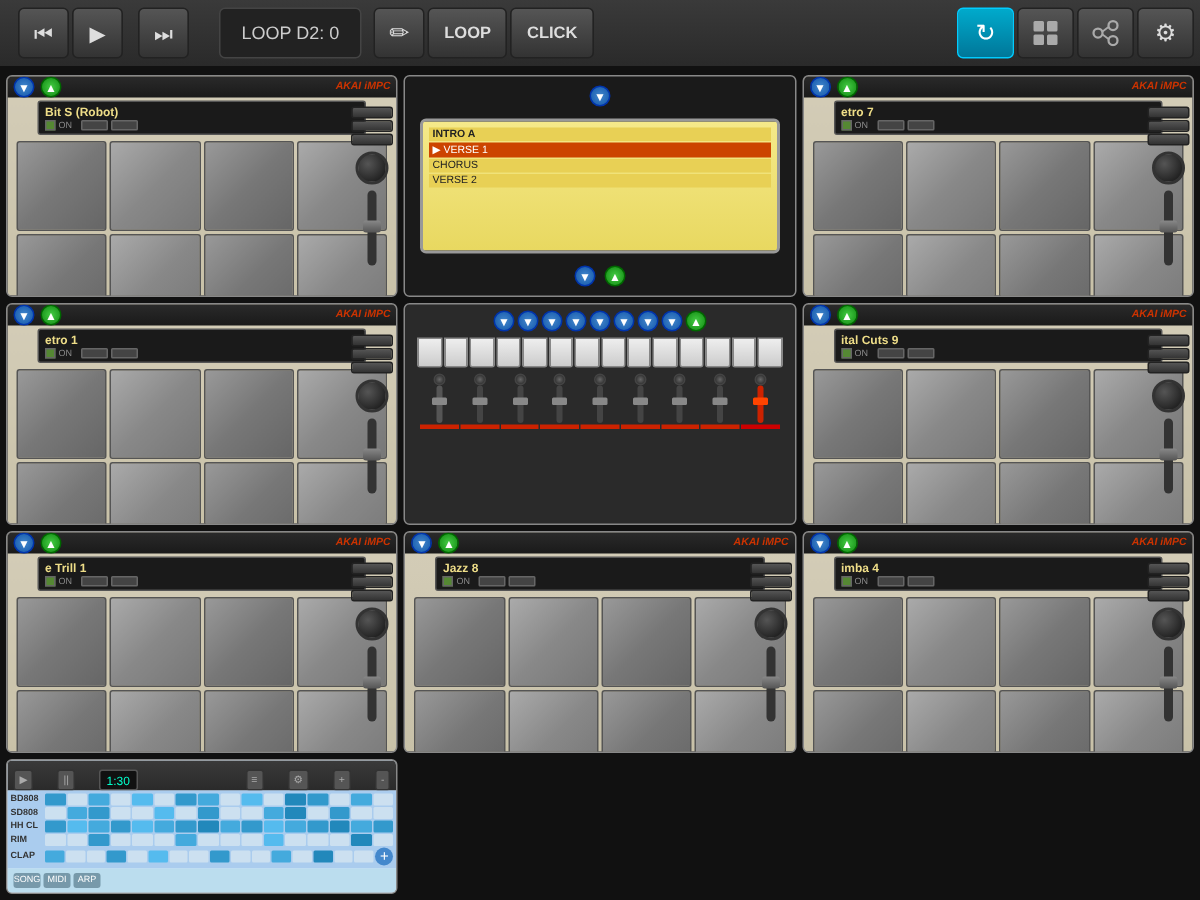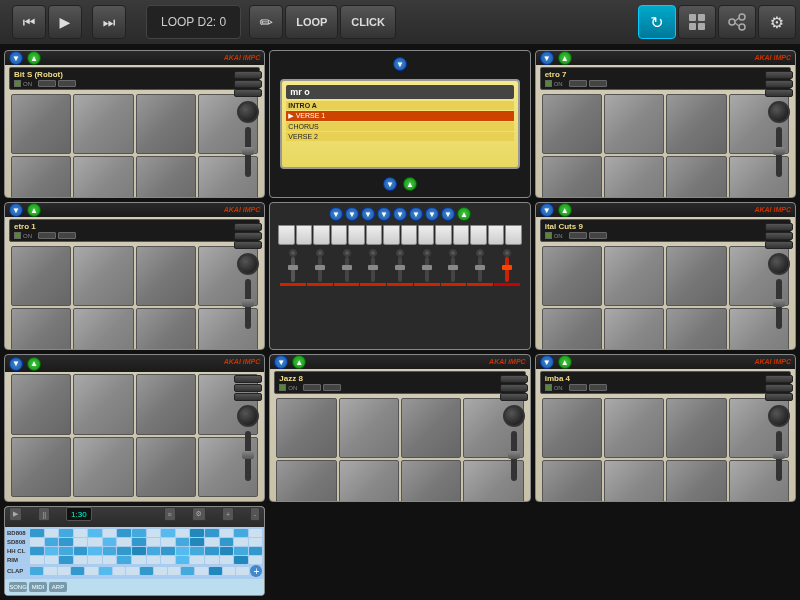--- a/index.html
+++ b/index.html
@@ -200,21 +200,21 @@
       display: flex;
       align-items: center;
       gap: 2px;
     }
 
     
     .prog-display {
       background: #1a1a1a;
       border: 1px solid #555;
       border-radius: 2px;
-      margin: 2px 4px;
+      margin: 2px 20px;
       padding: 2px 4px;
       display: flex;
       flex-direction: column;
       justify-content: space-between;
     }
     .prog-name {
       color: #eedd88;
       font-size: 8px;
       font-weight: bold;
     }
@@ -409,21 +409,21 @@
     }
     .seq-inner {
       display: flex;
       flex-direction: column;
       height: 100%;
     }
     .seq-header {
       background: linear-gradient(180deg, #3a3a3a 0%, #2a2a2a 100%);
       height: 20px;
       display: flex;
-      align-items: flex-start;
+      align-items: flex-end;
       padding: 0 4px;
       gap: 16px;
     }
     .seq-header-btn {
       background: #555;
       border: 1px solid #333;
       border-radius: 2px;
       color: #aaa;
       font-size: 7px;
       padding: 1px 3px;
@@ -594,21 +594,20 @@
       </div>
     </div>
   </div>
 
   <div class="mpc-cell cell-mro">
     <div style="display:flex; flex-direction:column; height:100%; padding:4px;">
       <div style="display:flex; justify-content:center; align-items:center; padding:2px 0; gap:4px;">
         <div class="btn-down">▼</div>
       </div>
       <div class="mro-screen">
-        <div class="mro-title-bar">mr o</div>
         <div style="background:#e8d055; padding:1px 2px; font-size:7px; color:#222; font-weight:bold; margin-bottom:1px;">INTRO A</div>
         <div style="background:#cc4400; padding:1px 2px; font-size:7px; color:#fff; margin-bottom:1px;">▶ VERSE 1</div>
         <div style="background:#e8d055; padding:1px 2px; font-size:7px; color:#222; margin-bottom:1px;">CHORUS</div>
         <div style="background:#e8d055; padding:1px 2px; font-size:7px; color:#222; margin-bottom:1px;">VERSE 2</div>
       </div>
       <div style="display:flex; justify-content:center; gap:4px; padding:2px;">
         <div class="btn-down">▼</div>
         <div class="btn-up">▲</div>
       </div>
     </div>
@@ -851,20 +850,31 @@
   </div>
 
   <div class="mpc-cell">
     <div class="mpc-header">
       <div class="header-buttons">
         <div class="btn-down">▼</div>
         <div class="btn-up">▲</div>
       </div>
       <div class="mpc-logo"><span>AKAI</span> <span class="impc">iMPC</span></div>
     </div>
+    <div class="prog-display">
+      <div class="prog-name">e Trill 1</div>
+      <div class="prog-check">
+        <div class="prog-checkbox checked"></div>
+        <div class="prog-label-small">ON</div>
+        <div style="margin-left:4px; display:flex; gap:2px;">
+          <div style="width:18px; height:7px; background:#444; border-radius:1px; border:1px solid #666;"></div>
+          <div style="width:18px; height:7px; background:#444; border-radius:1px; border:1px solid #666;"></div>
+        </div>
+      </div>
+    </div>
     <div style="display:flex; flex:1; padding: 0 2px 2px 2px;">
       <div class="pads-area" style="flex:1;">
         <div class="pad"></div>
         <div class="pad"></div>
         <div class="pad"></div>
         <div class="pad"></div>
         <div class="pad"></div>
         <div class="pad"></div>
         <div class="pad"></div>
         <div class="pad"></div>

